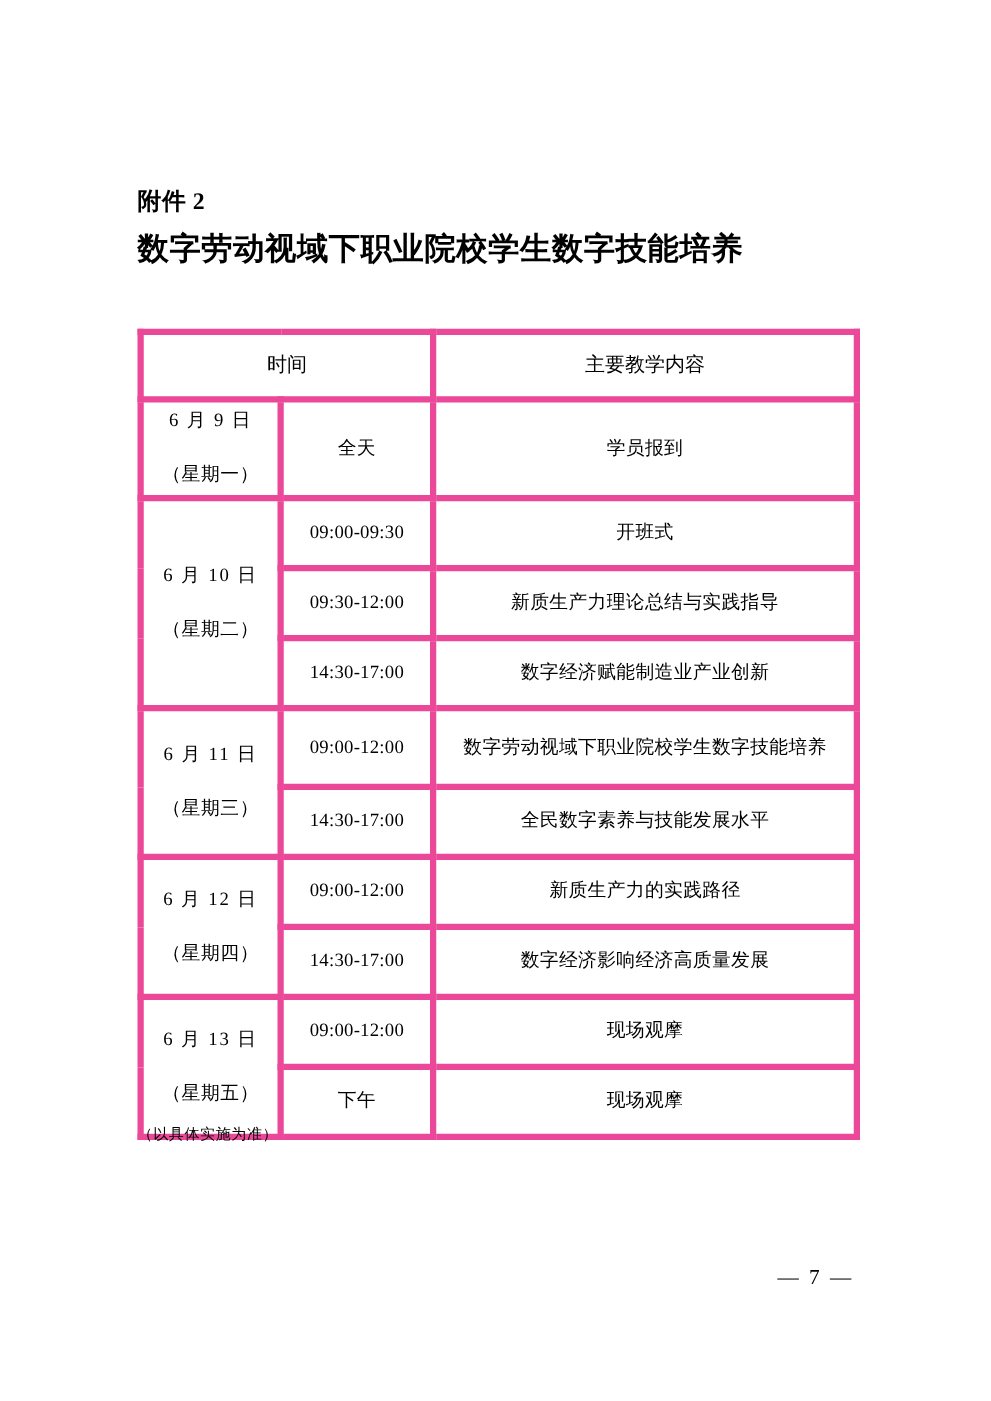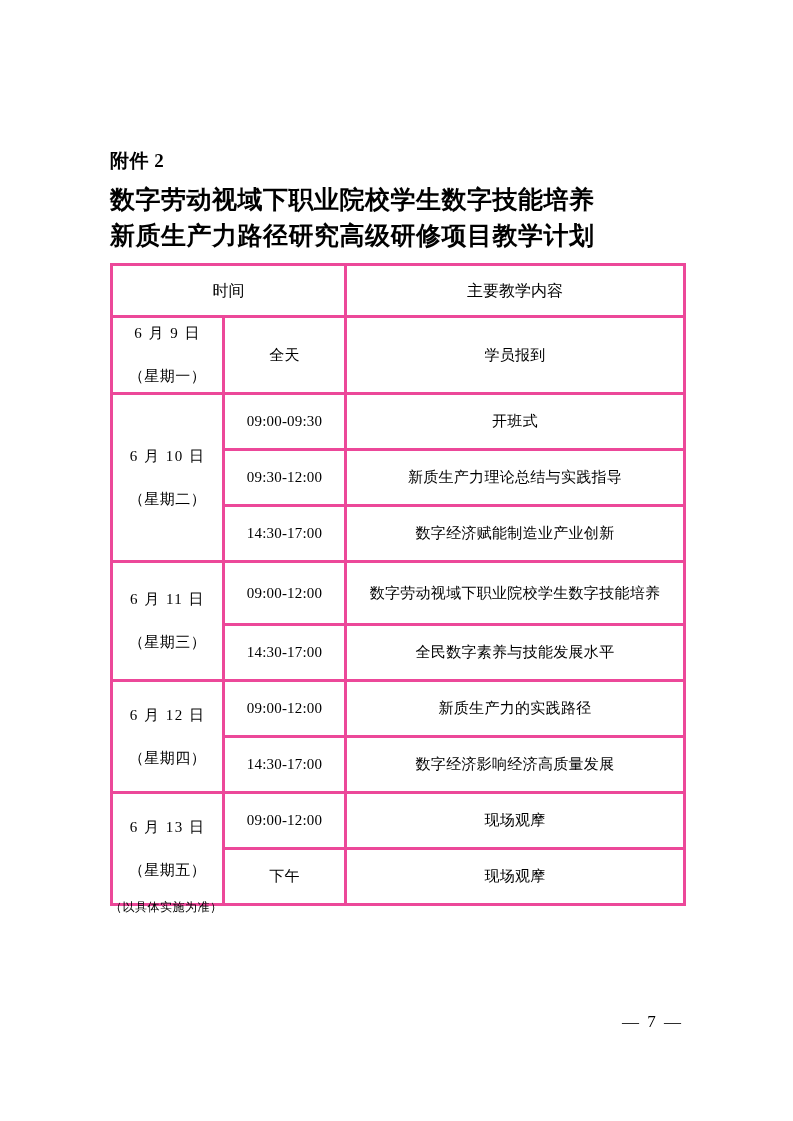--- a/index.html
+++ b/index.html
@@ -45,21 +45,21 @@
   }
   table.plan {
     position: absolute;
     left: 110px;
     top: 263px;
     width: 573px;
     border-collapse: collapse;
     table-layout: fixed;
   }
   table.plan td, table.plan th {
-    border: 3px solid #ec4899;
+    border: 5px solid #ec4899;
     text-align: center;
     vertical-align: middle;
     font-size: 15px;
     font-weight: normal;
     padding: 4px 4px;
     line-height: 23px;
   }
   table.plan th {
     font-size: 16px;
     height: 41px;
@@ -105,21 +105,20 @@
 </style>
 </head>
 <body>
 
 <div class="page">
 
   <div class="attachment-label">附件 2</div>
 
   <div class="doc-title">
     <span class="line">数字劳动视域下职业院校学生数字技能培养</span>
-    <span class="line">新质生产力路径研究高级研修项目教学计划</span>
   </div>
 
   <table class="plan">
     <colgroup>
       <col class="c-date">
       <col class="c-time">
       <col class="c-content">
     </colgroup>
     <thead>
       <tr>

